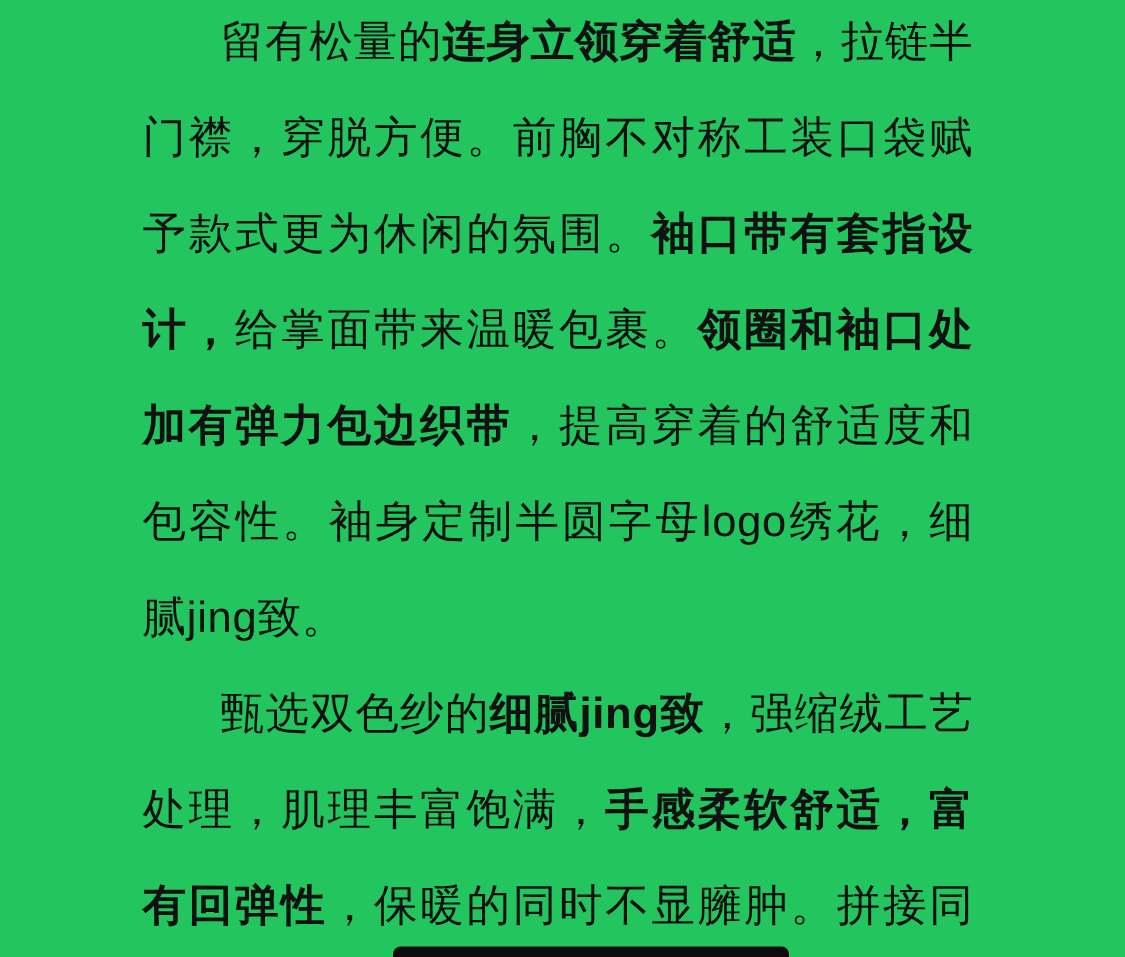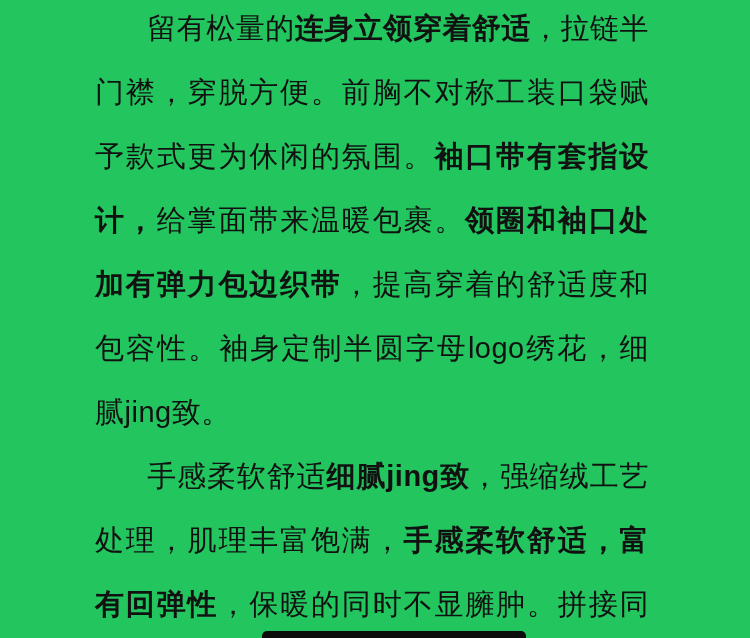--- a/index.html
+++ b/index.html
@@ -44,16 +44,16 @@
     height: 7px;
     border-radius: 5px 5px 0 0;
   }
 </style>
 </head>
 <body>
 
 <div class="page" style="background: #22c55e; padding-left: 38px;">
   <div class="text-block" id="text-block" style="color: rgb(17, 17, 17);">
       <p><span class="run-normal">留有松量的</span><span class="run-bold">连身立领穿着舒适</span><span class="run-normal">，拉链半门襟，穿脱方便。前胸不对称工装口袋赋予款式更为休闲的氛围。</span><span class="run-bold">袖口带有套指设计，</span><span class="run-normal">给掌面带来温暖包裹。</span><span class="run-bold">领圈和袖口处加有弹力包边织带</span><span class="run-normal">，提高穿着的舒适度和包容性。袖身定制半圆字母logo绣花，细腻jing致。</span></p>
-      <p><span class="run-normal">手感柔软舒适</span><span class="run-bold">细腻jing致</span><span class="run-normal">，强缩绒工艺处理，肌理丰富饱满，</span><span class="run-bold">手感柔软舒适，富有回弹性</span><span class="run-normal">，保暖的同时不显臃肿。拼接同色系梭织材质，增添工装质感。</span></p>
+      <p><span class="run-normal">甄选双色纱的</span><span class="run-bold">细腻jing致</span><span class="run-normal">，强缩绒工艺处理，肌理丰富饱满，</span><span class="run-bold">手感柔软舒适，富有回弹性</span><span class="run-normal">，保暖的同时不显臃肿。拼接同色系梭织材质，增添工装质感。</span></p>
     </div>
   <div class="home-indicator" id="home-indicator" style="background: rgb(12, 12, 12);"></div>
 </div>
 
 </body></html>

